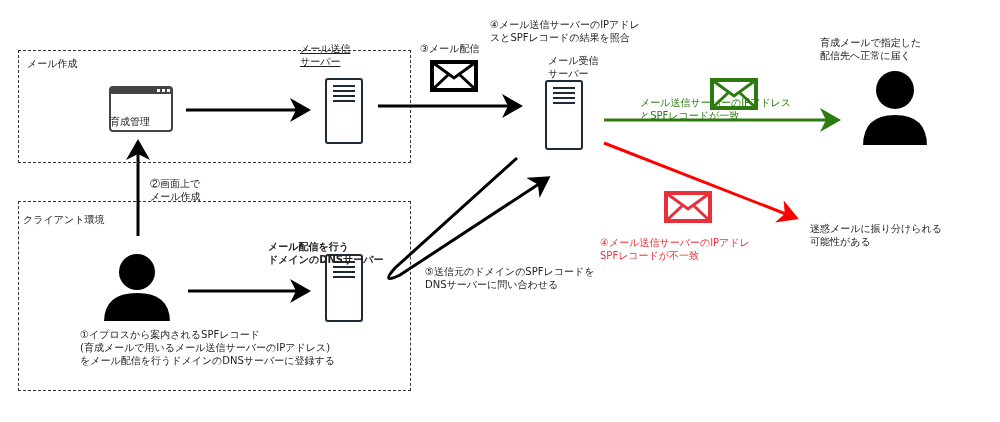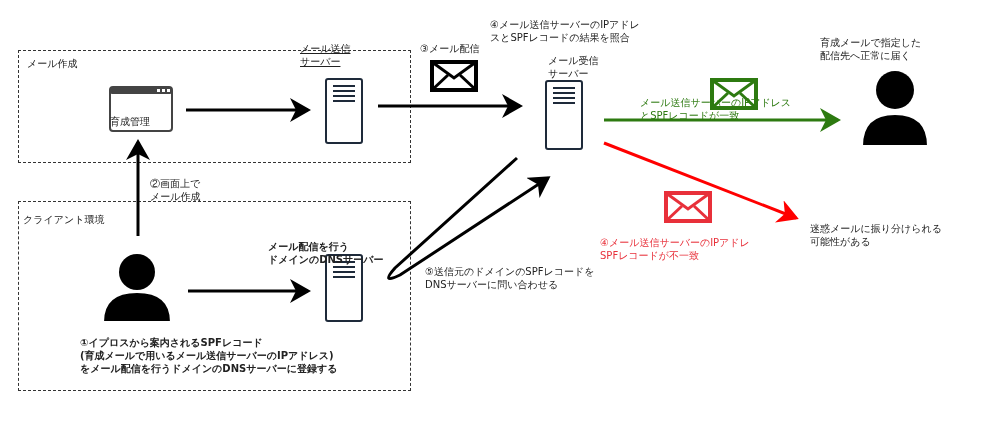--- a/index.html
+++ b/index.html
@@ -111,21 +111,21 @@
 サーバー</div>
 <div class="lbl" style="left:548px;top:54px;width:88px;">メール受信
 サーバー</div>
 <div class="lbl" style="left:268px;top:240px;width:150px;font-weight:bold;">メール配信を行う
 ドメインのDNSサーバー</div>
 <div class="lbl" style="left:820px;top:36px;width:150px;">育成メールで指定した
 配信先へ正常に届く</div>
 <div class="lbl" style="left:810px;top:222px;width:150px;">迷惑メールに振り分けられる
 可能性がある</div>
 
-<div class="lbl" style="left:80px;top:336px;width:280px;font-weight:bold;">①イプロスから案内されるSPFレコード
+<div class="lbl" style="left:80px;top:328px;width:280px;">①イプロスから案内されるSPFレコード
 (育成メールで用いるメール送信サーバーのIPアドレス)
 をメール配信を行うドメインのDNSサーバーに登録する</div>
 <div class="lbl left" style="left:150px;top:177px;font-family:Liberation Serif, serif;">②画面上で
 メール作成</div>
 <div class="lbl left" style="left:420px;top:42px;text-align:center;">③メール配信</div>
 <div class="lbl" style="left:490px;top:18px;width:180px;">④メール送信サーバーのIPアドレ
 スとSPFレコードの結果を照合</div>
 <div class="lbl" style="left:425px;top:265px;width:190px;">⑤送信元のドメインのSPFレコードを
 DNSサーバーに問い合わせる</div>
 

